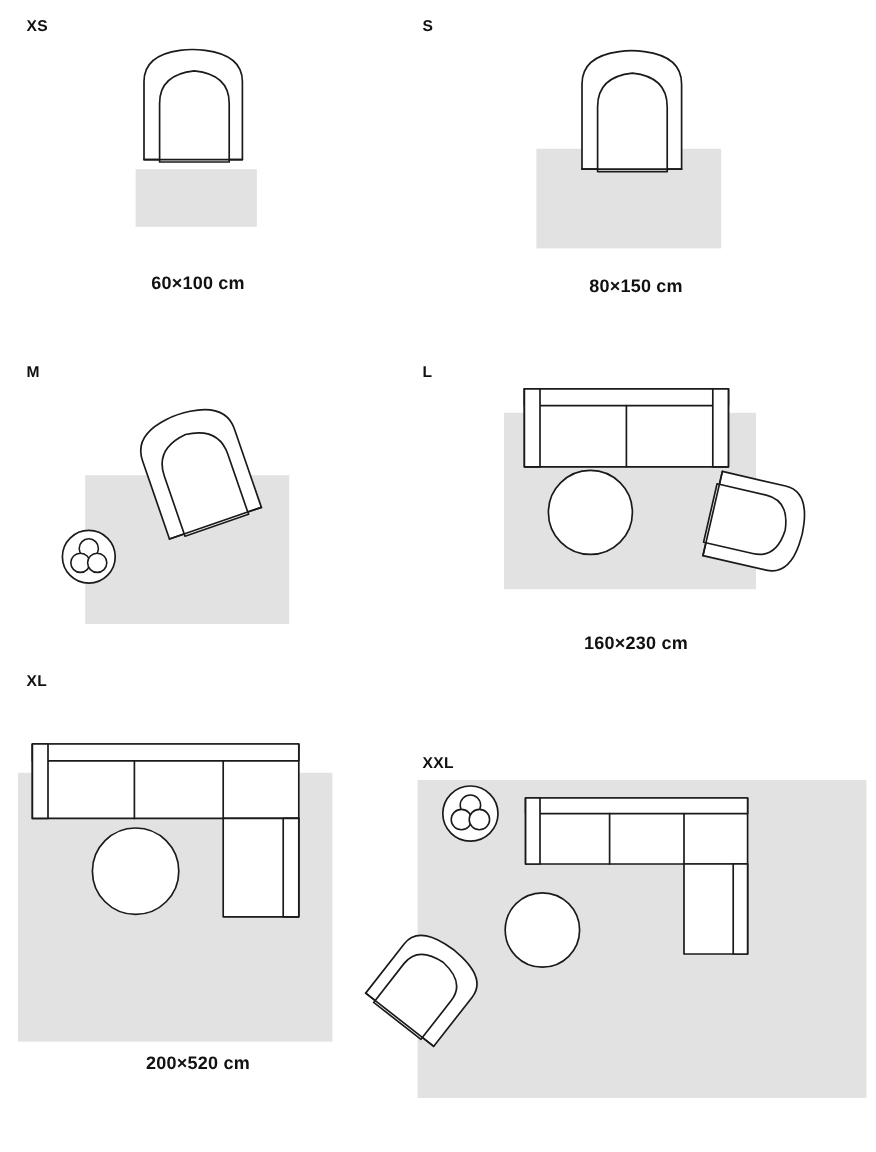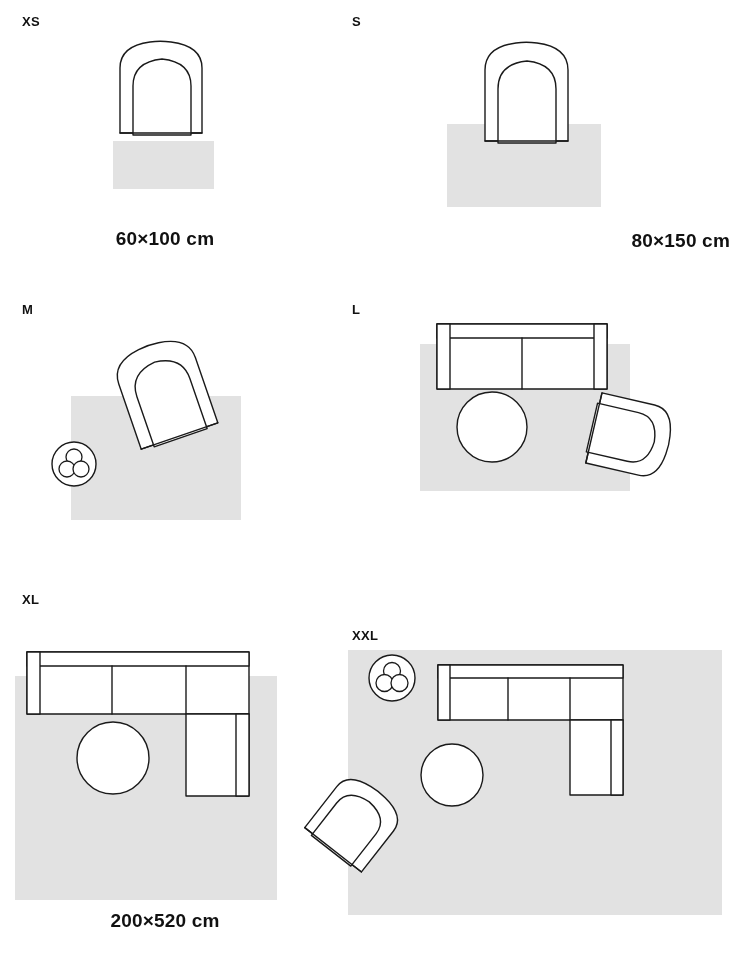--- a/index.html
+++ b/index.html
@@ -20,21 +20,21 @@
   }
   .size-label {
     position: absolute;
     font-size: 13px;
     font-weight: bold;
     letter-spacing: 0.3px;
     color: #111111;
   }
   .dim-label {
     position: absolute;
-    font-size: 19px;
+    font-size: 15px;
     font-weight: bold;
     letter-spacing: 0.2px;
     color: #111111;
     text-align: center;
     white-space: nowrap;
   }
   .stage {
     position: absolute;
   }
   .stage svg {
@@ -85,21 +85,21 @@
 <div class="cell" style="left:330px;top:0;width:400px;height:270px;">
   <div class="size-label" style="left:22px;top:14px;">S</div>
   <div class="stage" style="left:0;top:28px;width:400px;height:180px;">
     <svg width="400" height="180" viewBox="0 0 400 180">
       <rect class="rug" x="117" y="96" width="154" height="83"></rect>
       <path class="furn" d="M155 113 L155 42 Q155 19 186 15 Q196 13.5 207 15 Q238 19 238 42 L238 113 Z"></path>
       <path class="furn" d="M168 115 L168 61 Q168 36 197 33 Q226 36 226 61 L226 115 Z"></path>
       <path class="furn-line" d="M155 113 L238 113"></path>
     </svg>
   </div>
-  <div class="dim-label" style="left:0;top:230px;width:400px;text-align:right;">80×150 cm</div>
+  <div class="dim-label" style="left:0;top:230px;width:400px;">80×150 cm</div>
 </div>
 
 <div class="cell" style="left:0;top:288px;width:330px;height:290px;">
   <div class="size-label" style="left:22px;top:14px;">M</div>
   <div class="stage" style="left:0;top:28px;width:330px;height:190px;">
     <svg width="330" height="190" viewBox="0 0 330 190">
       <rect class="rug" x="71" y="80" width="170" height="124"></rect>
 
       <g transform="rotate(-19 170 100)">
         <path class="furn" d="M132 122 L132 53 Q132 31 162 27 Q172 25.5 183 27 Q213 31 213 53 L213 122 Z"></path>
@@ -133,23 +133,24 @@
 
       <circle class="furn" cx="162" cy="111" r="35"></circle>
 
       <g transform="rotate(103 295 115)">
         <path class="furn" d="M263 146 L263 92 Q263 73 290 70 Q299 68.8 308 70 Q335 73 335 92 L335 146 Z"></path>
         <path class="furn" d="M274 148 L274 106 Q274 86 299 84 Q324 86 324 106 L324 148 Z"></path>
         <path class="furn-line" d="M263 146 L335 146"></path>
       </g>
     </svg>
   </div>
-</div>
-
-<div class="cell" style="left:0;top:580px;width:330px;height:380px;padding-left:30px;">
+  <div class="dim-label" style="left:0;top:240px;width:400px;">160×230 cm</div>
+</div>
+
+<div class="cell" style="left:0;top:548px;width:330px;height:380px;padding-left:30px;">
   <div class="size-label" style="left:22px;top:12px;">XL</div>
   <div class="stage" style="left:0;top:30px;width:330px;height:290px;">
     <svg width="330" height="290" viewBox="0 0 330 290">
       <rect class="rug" x="15" y="66" width="262" height="224"></rect>
 
       <g>
         <rect class="furn" x="27" y="42" width="222" height="62"></rect>
         <rect class="furn" x="27" y="42" width="222" height="14"></rect>
         <path class="furn-line" d="M112 56 L112 104"></path>
         <path class="furn-line" d="M186 56 L186 104"></path>

